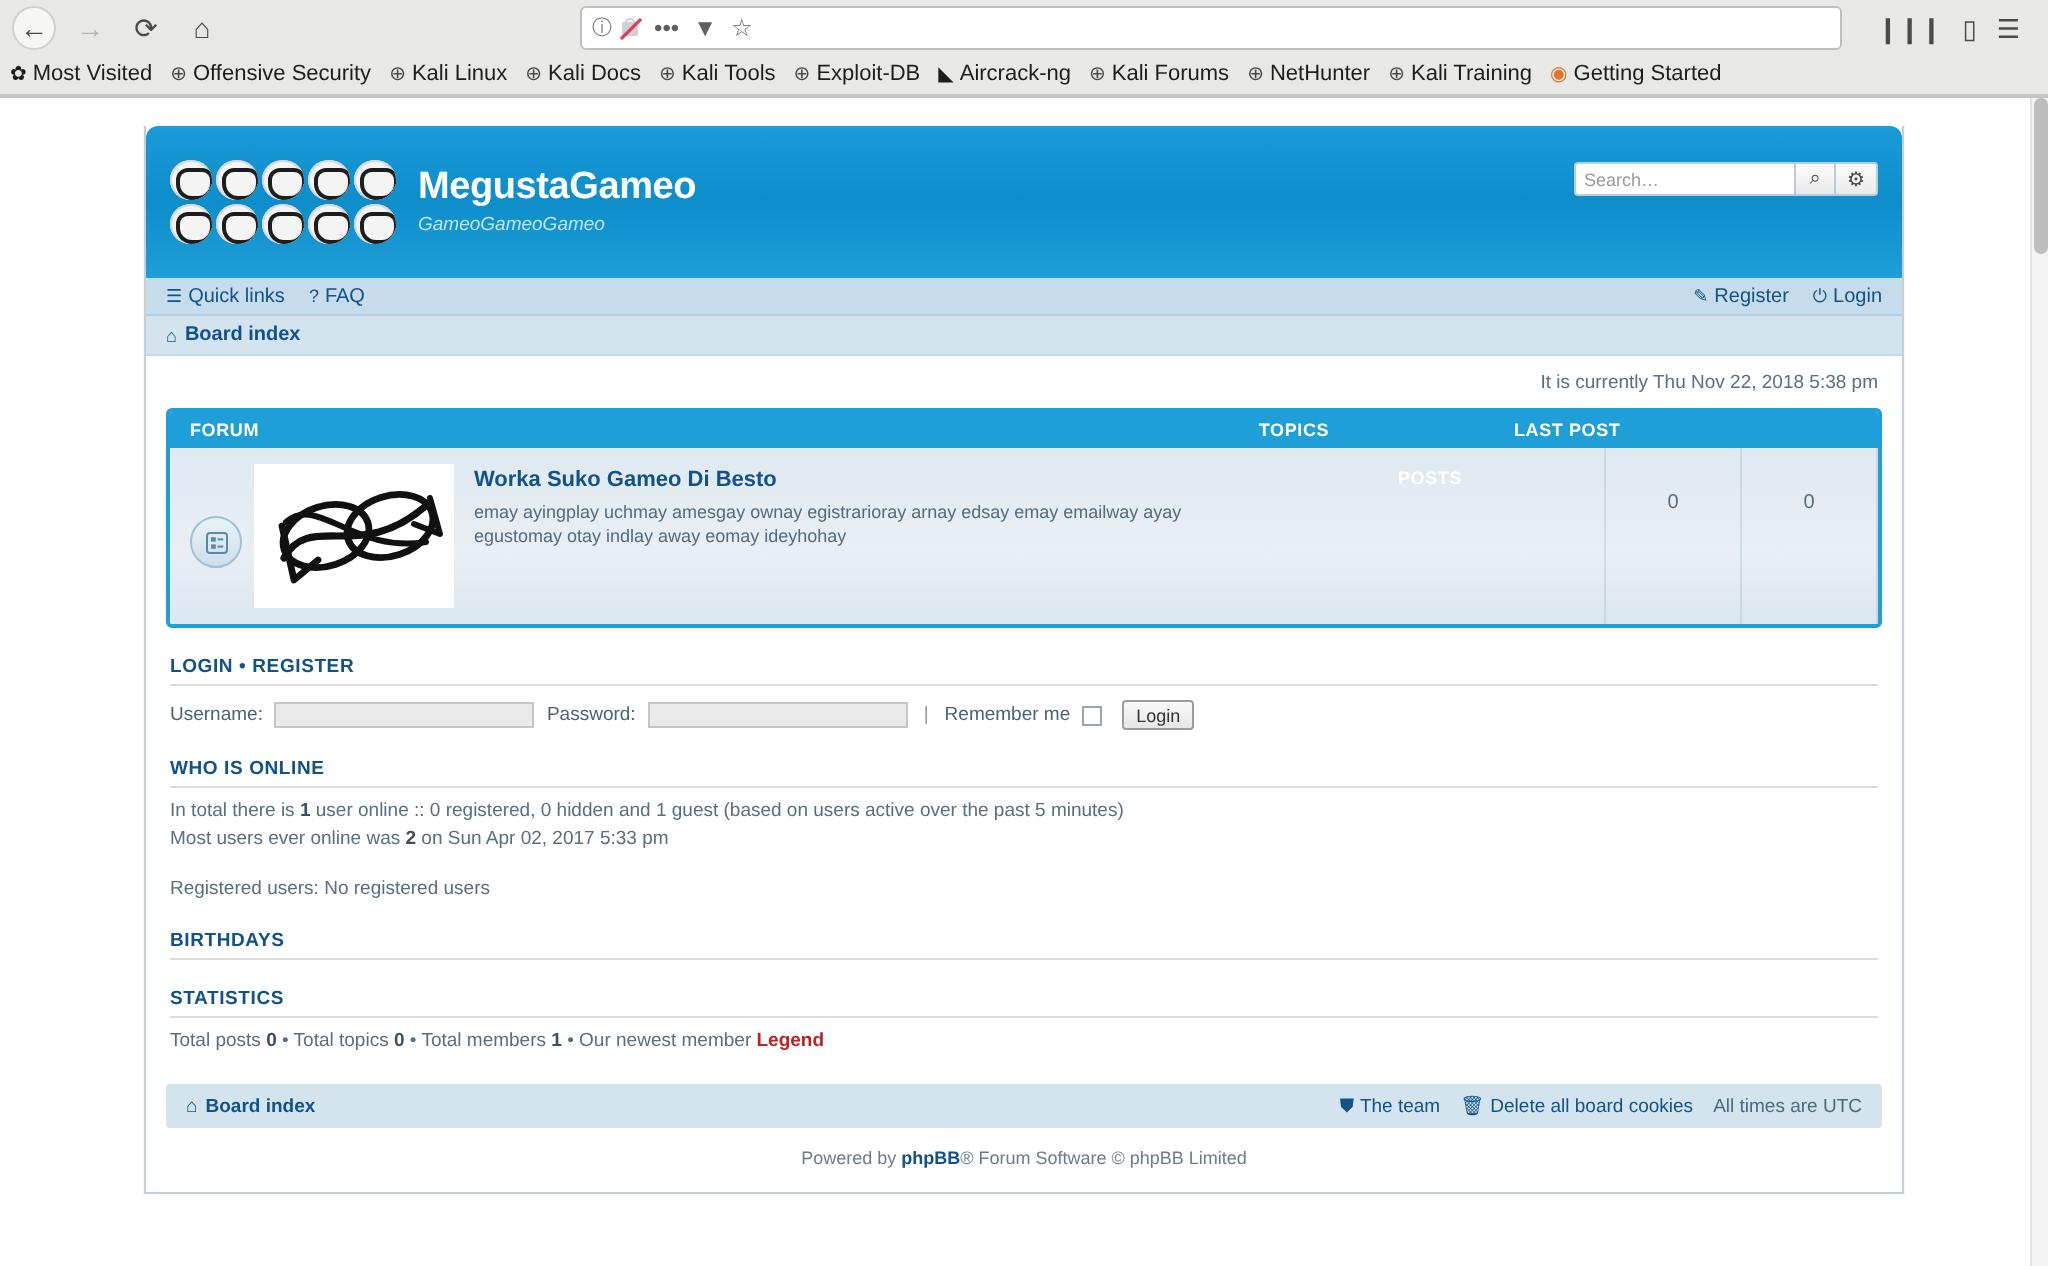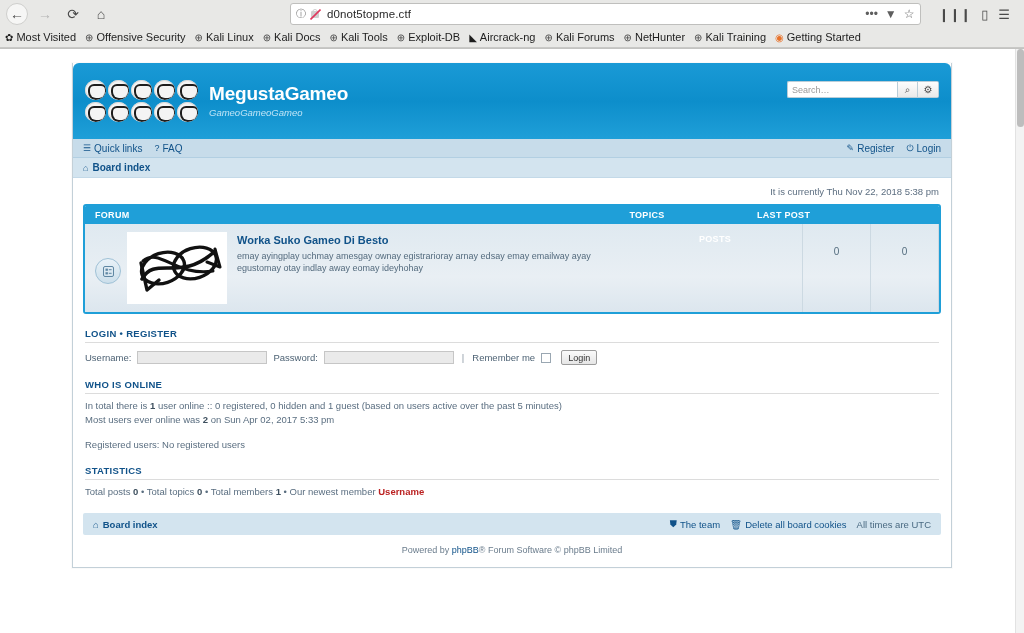--- a/index.html
+++ b/index.html
@@ -369,21 +369,21 @@
   }
   .fb-item { display:flex; align-items:center; gap:3px; }
   .fb-plain { color:#4a6a82; }
 
   .copyright {
     text-align:center;
     font-size:9px;
     color:#6a7c8c;
     padding:10px 0 0 0;
   }
-  .copyright .phpbb-link { color:#105289; font-weight:normal; }
+  .copyright .phpbb-link { color:#105289; font-weight:bold; }
 </style>
 </head>
 <body>
 
 <div class="browser-chrome">
 
   <div class="nav-toolbar">
     <div class="nav-btn back-btn">
         <span>←</span>
       </div>
@@ -400,21 +400,20 @@
     <div class="url-wrap">
       <div class="url-bar">
         <span class="url-info-icon">ⓘ</span>
         <span class="url-shield-icon">
           <svg width="11" height="11" viewBox="0 0 11 11">
             <rect x="1" y="2" width="8" height="7" rx="1" fill="#d0d0d0"></rect>
             <rect x="3" y="0.5" width="4" height="3" rx="2" fill="none" stroke="#d0d0d0" stroke-width="1"></rect>
             <line x1="0.5" y1="10.5" x2="10.5" y2="0.5" stroke="#e0395e" stroke-width="1.6"></line>
           </svg>
         </span>
-        <span class="url-text">d0not5topme.ctf</span>
         <span class="url-right">
           <span>•••</span>
           <span>▼</span>
           <span>☆</span>
         </span>
       </div>
     </div>
 
     <div class="chrome-right">
       <span class="ci">❙❙❙</span>
@@ -604,26 +603,27 @@
           </div>
           <div>
             <span>Most users ever online was </span><b>2</b><span> on Sun Apr 02, 2017 5:33 pm</span>
           </div>
           <div style="height:11px"></div>
           <div>Registered users: No registered users</div>
         </div>
       </div>
 
       <div class="section">
+        <div class="sec-title">BIRTHDAYS</div>
       </div>
 
       <div class="section">
         <div class="sec-title">STATISTICS</div>
         <div class="sec-body">
-          <span>Total posts </span><b>0</b><span> • </span><span>Total topics </span><b>0</b><span> • </span><span>Total members </span><b>1</b><span> • </span><span>Our newest member </span><span class="newest-member">Username</span>
+          <span>Total posts </span><b>0</b><span> • </span><span>Total topics </span><b>0</b><span> • </span><span>Total members </span><b>1</b><span> • </span><span>Our newest member </span><span class="newest-member">Legend</span>
         </div>
       </div>
 
       <div class="footer-bar">
         <div class="fb-left">
           <span>⌂</span>
           <span>Board index</span>
         </div>
         <div class="fb-right">
           <div class="fb-item">

